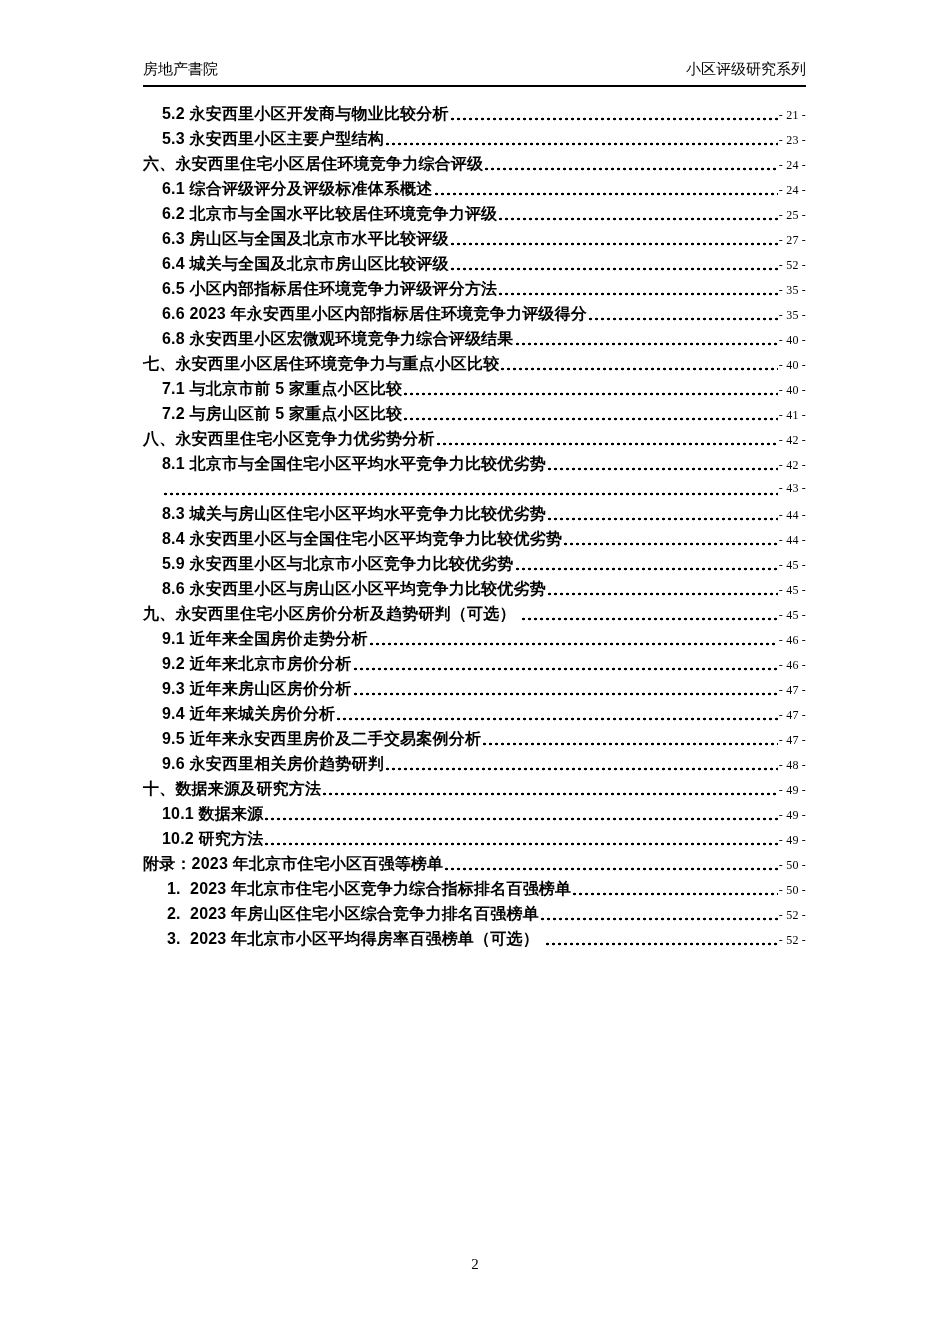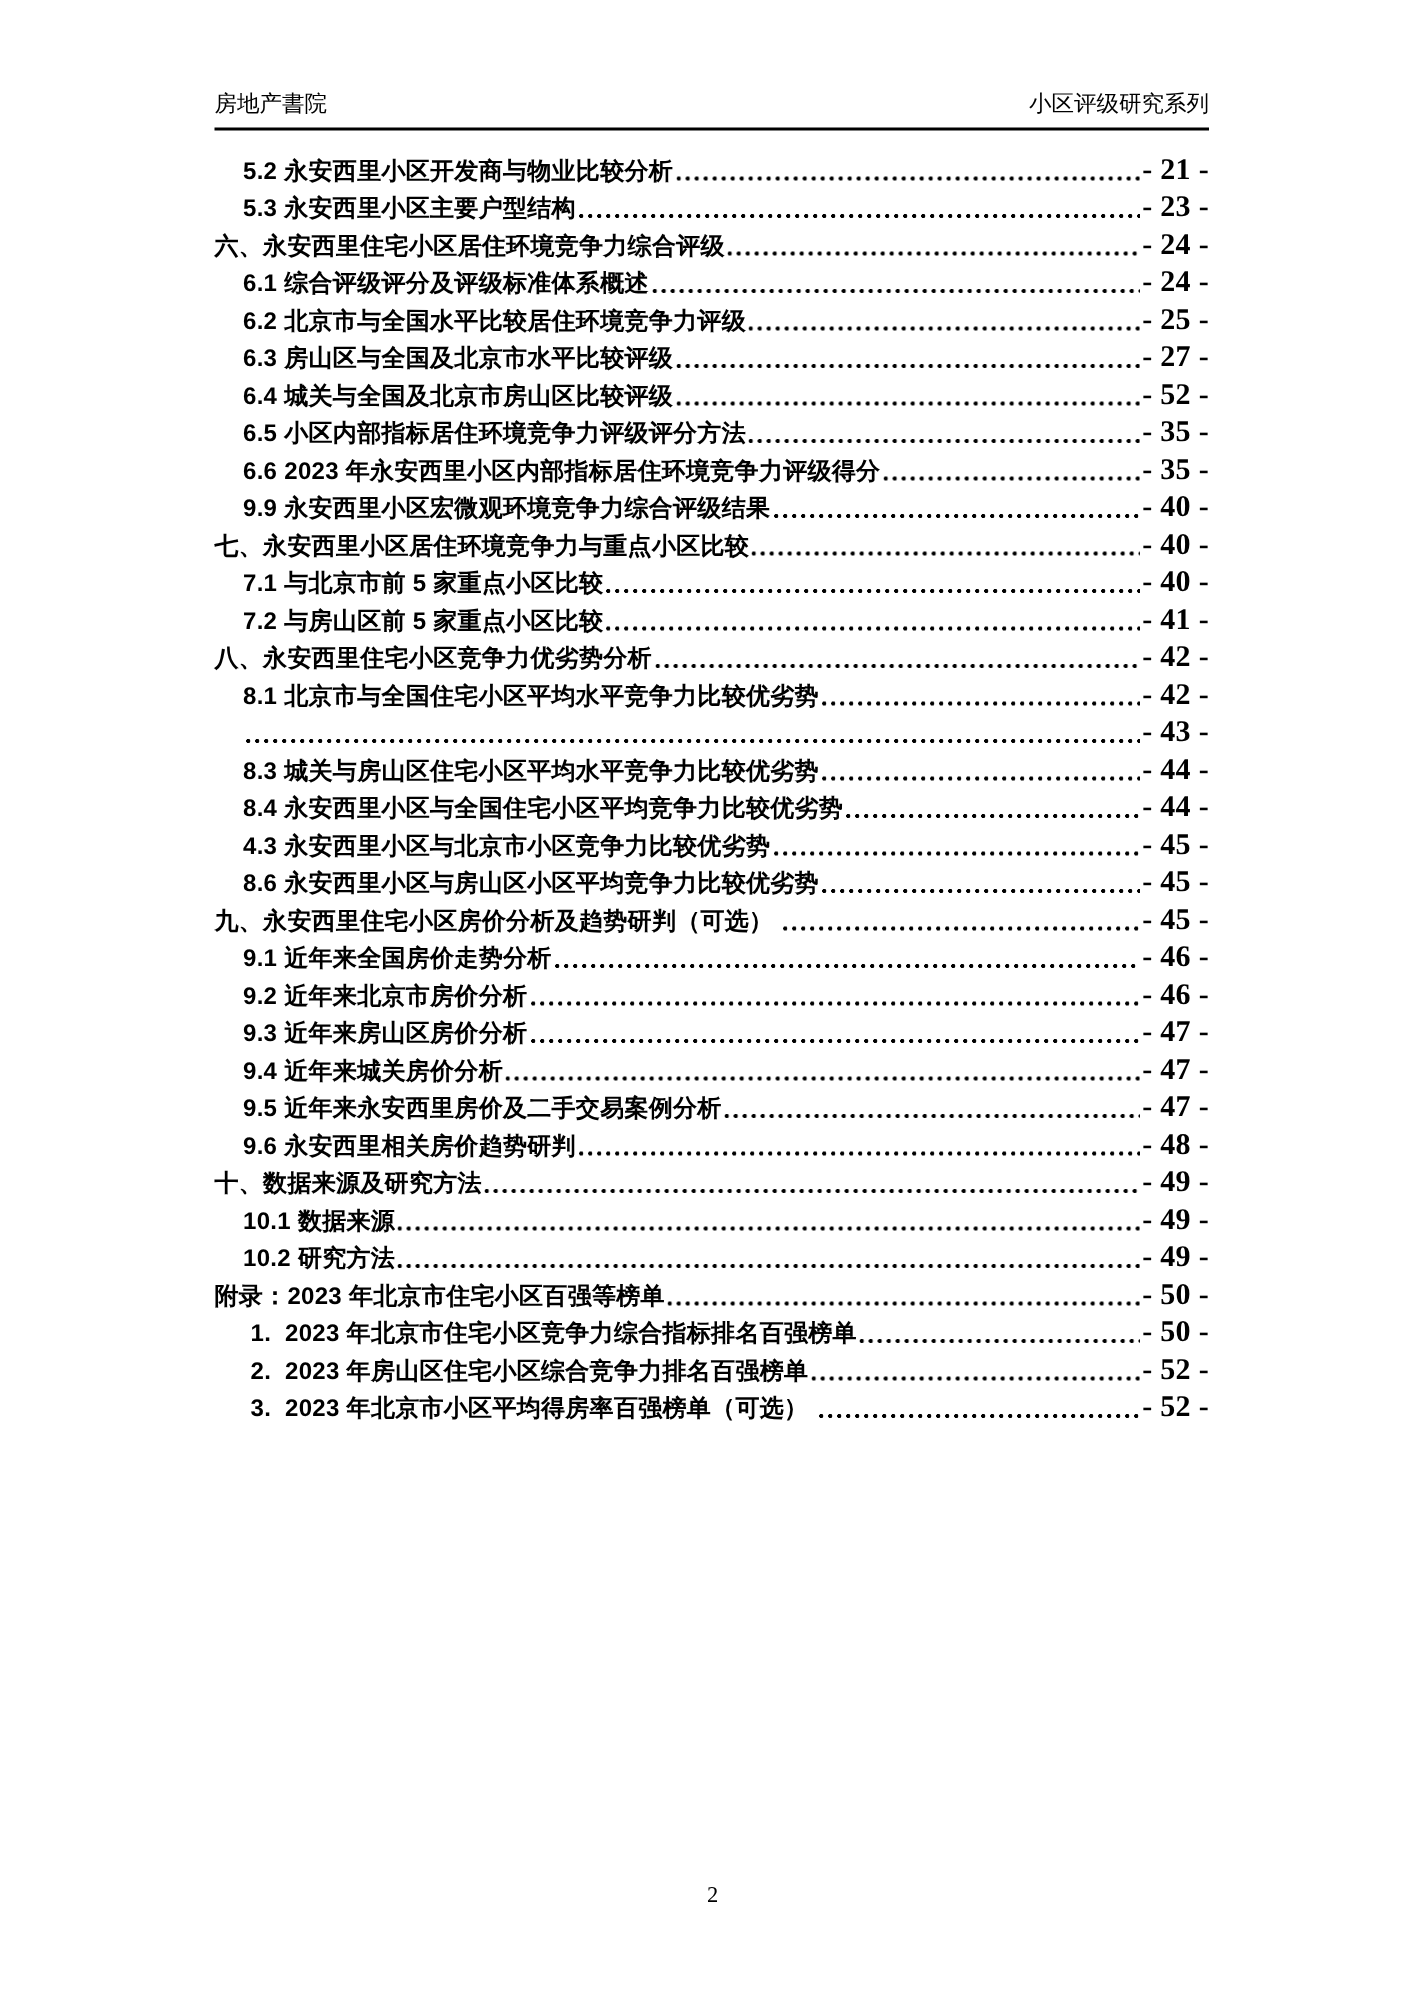--- a/index.html
+++ b/index.html
@@ -60,22 +60,22 @@
     margin: 0 1px 5px 2px;
     background-image: radial-gradient(circle at 1.5px 2px, #000 1.2px, transparent 1.6px);
     background-size: 6px 4px;
     background-repeat: repeat-x;
     background-position: left bottom;
   }
   .toc-page {
     flex: 0 0 auto;
     white-space: pre;
     font-family: "Liberation Serif", serif;
-    font-weight: bold;
-    font-size: 20px;
+    font-weight: normal;
+    font-size: 12px;
   }
 
   
   .page-footer {
     position: absolute;
     left: 0;
     width: 100%;
     top: 1256px;
     text-align: center;
     font-size: 15px;
@@ -130,21 +130,21 @@
       <span class="toc-label">6.5 小区内部指标居住环境竞争力评级评分方法</span>
       <span class="toc-leader"></span>
       <span class="toc-page">- 35 -</span>
     </div>
     <div class="toc-row lvl2">
       <span class="toc-label">6.6 2023 年永安西里小区内部指标居住环境竞争力评级得分</span>
       <span class="toc-leader"></span>
       <span class="toc-page">- 35 -</span>
     </div>
     <div class="toc-row lvl2">
-      <span class="toc-label">9.9 永安西里小区宏微观环境竞争力综合评级结果</span>
+      <span class="toc-label">6.8 永安西里小区宏微观环境竞争力综合评级结果</span>
       <span class="toc-leader"></span>
       <span class="toc-page">- 40 -</span>
     </div>
     <div class="toc-row lvl1">
       <span class="toc-label">七、永安西里小区居住环境竞争力与重点小区比较</span>
       <span class="toc-leader"></span>
       <span class="toc-page">- 40 -</span>
     </div>
     <div class="toc-row lvl2">
       <span class="toc-label">7.1 与北京市前 5 家重点小区比较</span>
@@ -174,21 +174,21 @@
       <span class="toc-label">8.3 城关与房山区住宅小区平均水平竞争力比较优劣势</span>
       <span class="toc-leader"></span>
       <span class="toc-page">- 44 -</span>
     </div>
     <div class="toc-row lvl2">
       <span class="toc-label">8.4 永安西里小区与全国住宅小区平均竞争力比较优劣势</span>
       <span class="toc-leader"></span>
       <span class="toc-page">- 44 -</span>
     </div>
     <div class="toc-row lvl2">
-      <span class="toc-label">4.3 永安西里小区与北京市小区竞争力比较优劣势</span>
+      <span class="toc-label">5.9 永安西里小区与北京市小区竞争力比较优劣势</span>
       <span class="toc-leader"></span>
       <span class="toc-page">- 45 -</span>
     </div>
     <div class="toc-row lvl2">
       <span class="toc-label">8.6 永安西里小区与房山区小区平均竞争力比较优劣势</span>
       <span class="toc-leader"></span>
       <span class="toc-page">- 45 -</span>
     </div>
     <div class="toc-row lvl1">
       <span class="toc-label">九、永安西里住宅小区房价分析及趋势研判（可选） </span>

